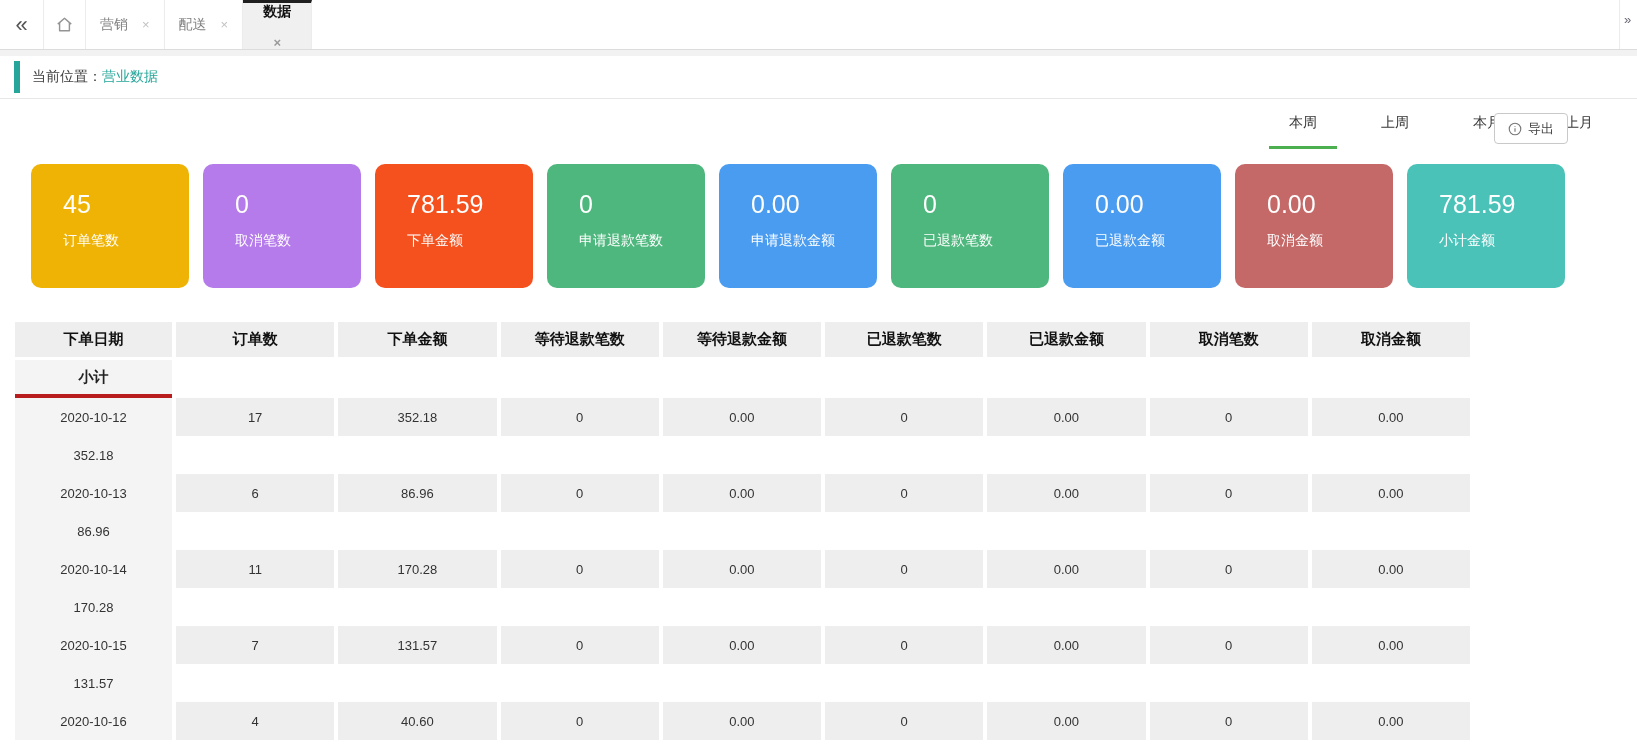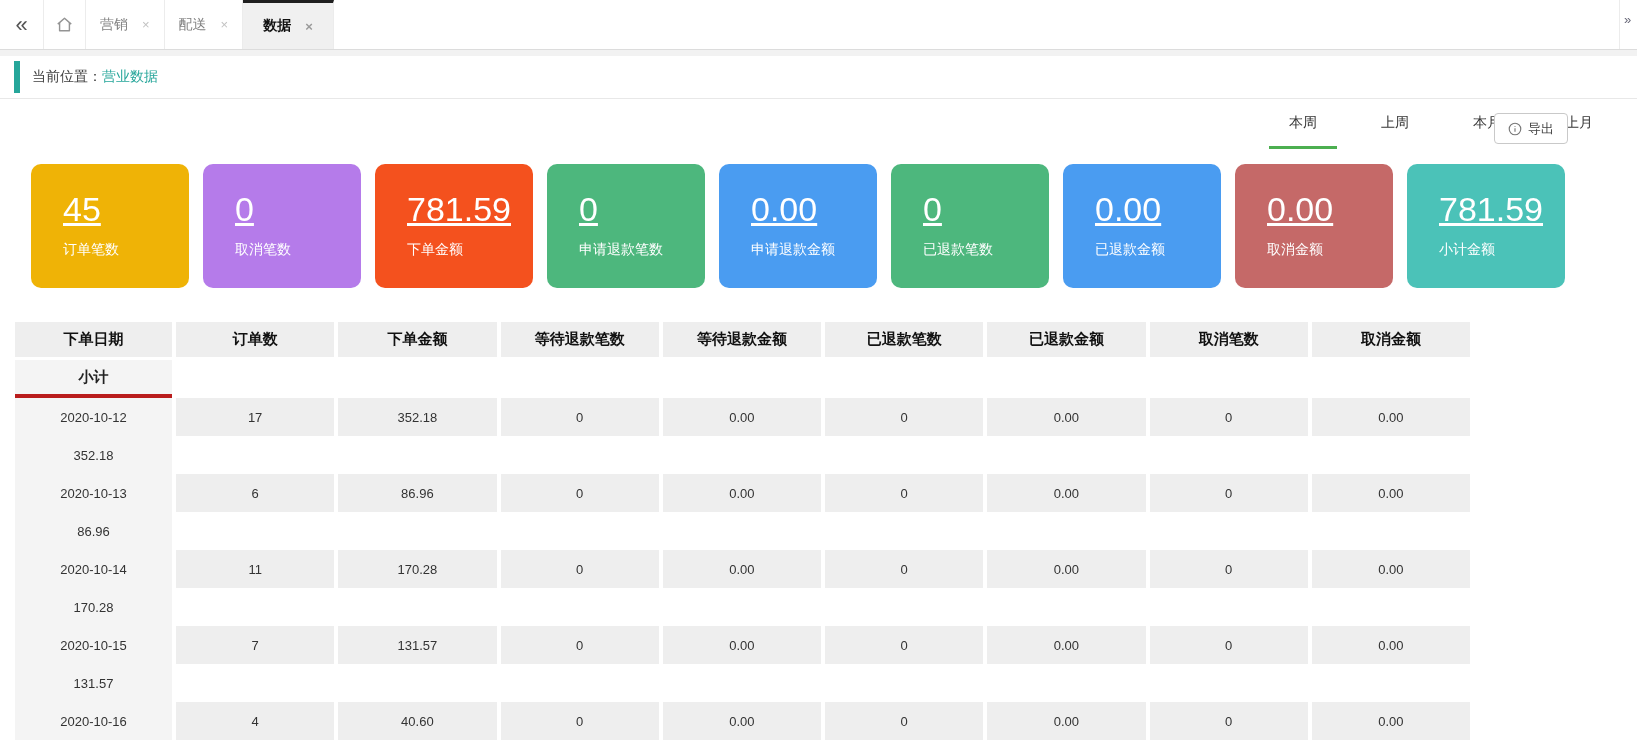--- a/index.html
+++ b/index.html
@@ -37,21 +37,21 @@
                 font-size:14px; color:#333; cursor:pointer; }
   .period-tab.active { border-bottom:3px solid #4caf50; }
   .export-btn { position:absolute; right:69px; top:14px; height:31px;
                 display:flex; align-items:center; gap:6px; padding:0 13px;
                 border:1px solid #c9c9c9; border-radius:4px; background:#fff;
                 font-size:13px; color:#444; cursor:pointer; }
 
   
   .cards { display:flex; gap:14px; margin:15px 0 0 31px; }
   .card { width:158px; height:124px; border-radius:10px; padding:27px 0 0 32px; color:#fff; }
-  .card-value { font-size:34px; line-height:1.1;text-decoration:underline; }
+  .card-value { font-size:25px; line-height:1.1; }
   .card-label { font-size:14px; margin-top:13px; }
 
   
   .table { margin:34px 0 0 15px; width:1455px;
            display:grid; grid-template-columns:157px repeat(8,1fr);
            grid-auto-rows:38px; column-gap:4px; }
   .hcell { background:#eeeeee; border-bottom:3px solid #fff;
            display:flex; align-items:center; justify-content:center;
            font-size:15px; font-weight:700; color:#111; }
   .lcell { background:#f4f4f4; display:flex; align-items:center; justify-content:center;
@@ -76,21 +76,21 @@
     </span>
   </div>
   <div class="win-tab">
     <span>营销</span>
     <span class="close">×</span>
   </div>
   <div class="win-tab">
     <span>配送</span>
     <span class="close">×</span>
   </div>
-  <div class="win-tab active" style="border-top-color: rgb(31, 31, 31);">
+  <div class="win-tab active" style="border-top-color: rgb(31, 31, 31); flex-direction: column;">
     <span>数据</span>
     <span class="close">×</span>
   </div>
   <div class="topbar-spacer"></div>
   <div class="tab-overflow">»</div>
 </div>
 
 <div class="strip"></div>
 
 <div class="crumb-bar">

